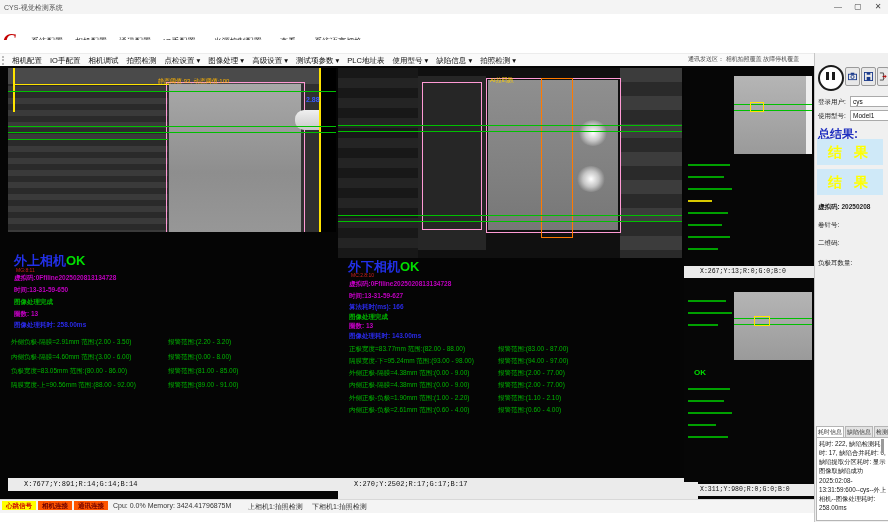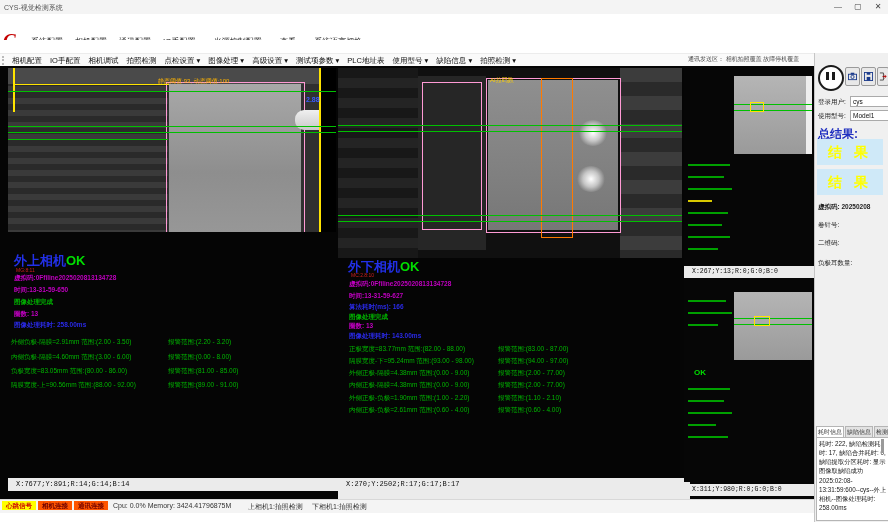--- a/index.html
+++ b/index.html
@@ -18,21 +18,21 @@
   .menu-items{left:26px;top:14px;height:26px;display:flex;align-items:center;gap:2px;}
   .menu-item{padding:2px 5px;font-size:8px;color:#111;white-space:nowrap;cursor:pointer;}
   .tabrow{left:0;top:40px;width:888px;height:13px;background:#ffffff;border-bottom:1px solid #e0e0e0;}
   .run-tab{left:3px;top:41px;height:12px;padding:0 6px;background:#ffffff;border:1px solid #9a9a9a;border-bottom:1px solid #fff;font-size:7.5px;line-height:12px;color:#111;}
   .toolbar{left:0;top:53px;width:888px;height:13px;background:#fafafa;border-top:1px solid #ececec;border-bottom:1px solid #d5d5d5;display:flex;align-items:center;}
   .tool-grip{width:4px;height:9px;margin-left:2px;border-left:2px dotted #bbb;}
   .tool-item{padding:0 4px;font-size:7.5px;color:#111;white-space:nowrap;cursor:pointer;}
   .comm-zone{left:688px;top:55px;width:124px;font-size:6px;color:#444;white-space:nowrap;overflow:hidden;}
   
   .main-bg{left:0;top:66px;width:814px;height:433px;background:#050505;}
-  .coordbar{background:#ebebeb;color:#111;font-size:7px;font-family:"Liberation Mono","DejaVu Sans Mono",monospace;line-height:12px;padding-left:8px;}
+  .coordbar{background:#ebebeb;color:#111;font-size:7px;font-family:"Liberation Mono","DejaVu Sans Mono",monospace;line-height:12px;padding-left:16px;}
   
   .img-frame{overflow:hidden;}
   .photo-left{left:8px;top:68px;width:328px;height:164px;background:#303030;}
   .grad-machine{background:repeating-linear-gradient(180deg,#2a2a2a 0 6px,#3a3a3a 6px 12px);}
   .block{background:linear-gradient(180deg,#a8a8a8,#8e8e8e 60%,#979797);}
   .pinkrect{border:1px solid #ff9ad5;}
   .orangerect{border:1px solid #ff7a00;}
   .gline{background:#00c000;height:1px;}
   .yline{background:#ffe400;}
   .roller{background:linear-gradient(180deg,#f0f0f0,#c9c9c9);border-radius:9px;}

